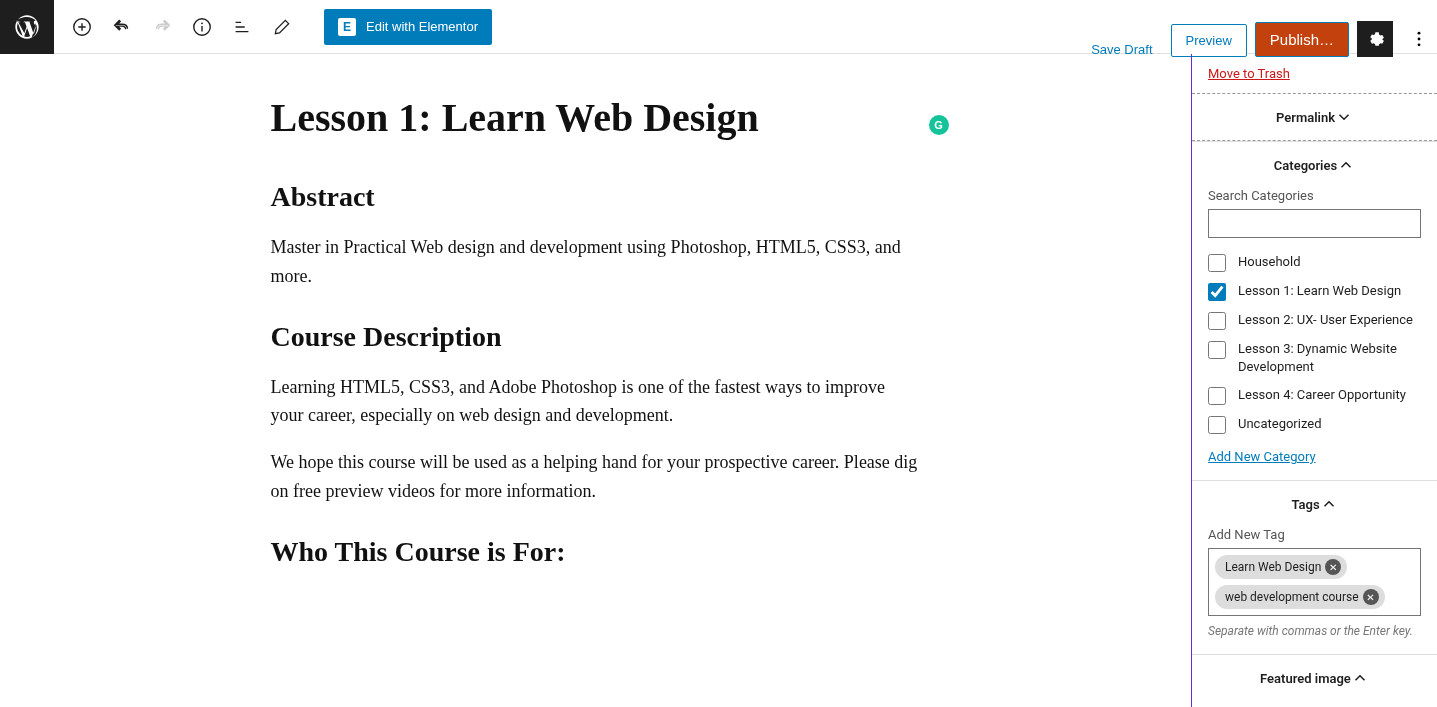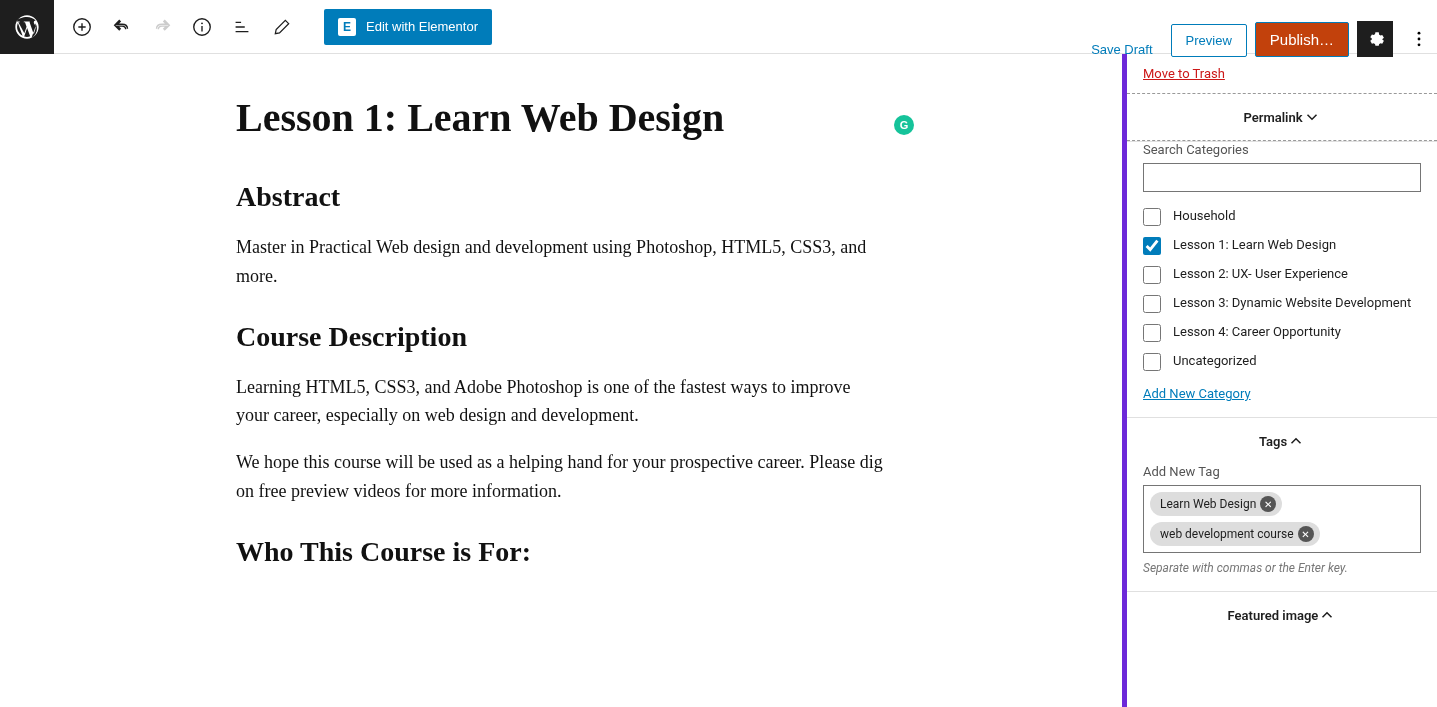--- a/index.html
+++ b/index.html
@@ -22,21 +22,21 @@
 
 .main { display: flex; height: calc(100vh - 54px); }
 .editor { flex: 1; overflow: auto; padding: 40px 0; }
 .content { max-width: 650px; margin: 0 auto; font-family: Georgia, 'Times New Roman', serif; color: #111; }
 .post-title { font-size: 40px; font-weight: 700; margin-bottom: 40px; position: relative; }
 .grammarly { position: absolute; right: -28px; bottom: 6px; width: 20px; height: 20px; border-radius: 50%; background: #15c39a; display: flex; align-items: center; justify-content: center; color: #fff; font-size: 11px; font-weight: bold; font-family: sans-serif; }
 .content h2 { font-size: 28px; font-weight: 700; margin: 30px 0 20px; }
 .content p { font-size: 18px; line-height: 1.6; margin-bottom: 18px; }
 .content ul { font-size: 18px; line-height: 1.8; padding-left: 40px; }
 
-.sidebar { width: 315px; border-left: 5px solid #6d28d9; overflow: auto; font-size: 13px; }
+.sidebar { width: 246px; border-left: 1px solid #6d28d9; overflow: auto; font-size: 13px; }
 .trash-row { padding: 12px 16px; }
 .trash-link { color: #cc1818; text-decoration: underline; cursor: pointer; }
 .panel { border-top: 1px solid #e0e0e0; }
 .panel.dashed { border-top: 1px dashed #999; border-bottom: 1px dashed #999; }
 .panel-header { display: flex; align-items: center; justify-content: center; padding: 14px 16px; font-weight: 600; cursor: pointer; }
 .panel-body { padding: 0 16px 16px; }
 .field-label { color: #555; margin-bottom: 6px; display: block; }
 .search-input { width: 100%; border: 1px solid #757575; padding: 6px 8px; font-size: 13px; margin-bottom: 10px; }
 .cat-item { display: flex; align-items: flex-start; gap: 12px; padding: 5px 0; }
 .cat-item input[type=checkbox] { width: 18px; height: 18px; margin-top: 1px; accent-color: #007cba; flex-shrink: 0; }
@@ -140,20 +140,26 @@
     <div class="panel dashed">
       <div class="panel-header">
         <span>Permalink</span>
         <svg width="18" height="18" viewBox="0 0 24 24">
             <path d="M6 9l6 6 6-6" fill="none" stroke="currentColor" stroke-width="2"></path>
           </svg>
       </div>
     </div>
 
     <div class="panel">
+      <div class="panel-header">
+        <span>Categories</span>
+        <svg width="18" height="18" viewBox="0 0 24 24">
+            <path d="M6 15l6-6 6 6" fill="none" stroke="currentColor" stroke-width="2"></path>
+          </svg>
+      </div>
       <div class="panel-body">
         <label class="field-label">Search Categories</label>
         <input class="search-input" type="text" style="">
         <div class="cat-item">
           <input type="checkbox" style="">
           <label>Household</label>
         </div>
         <div class="cat-item">
           <input type="checkbox" checked="" style="">
           <label>Lesson 1: Learn Web Design</label>

